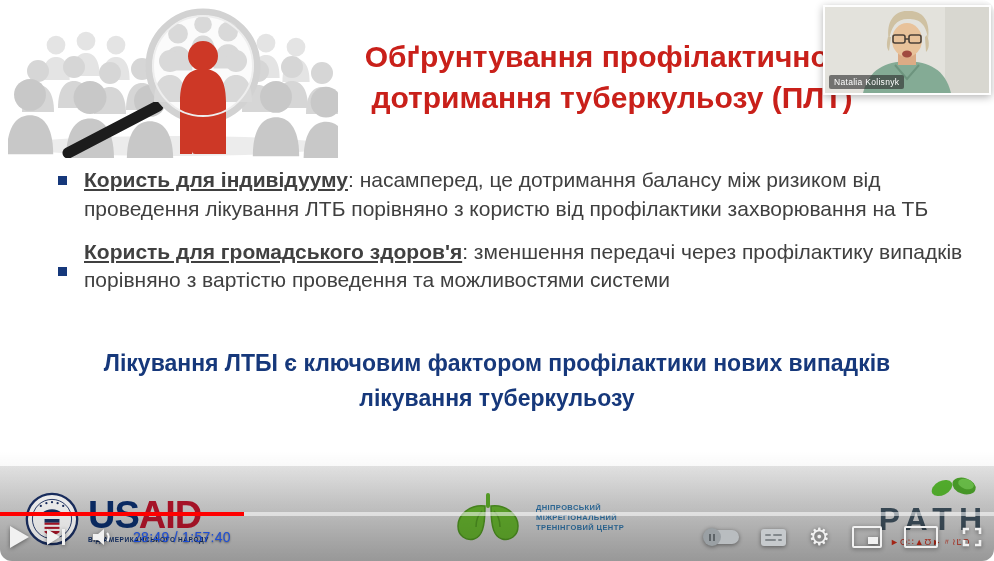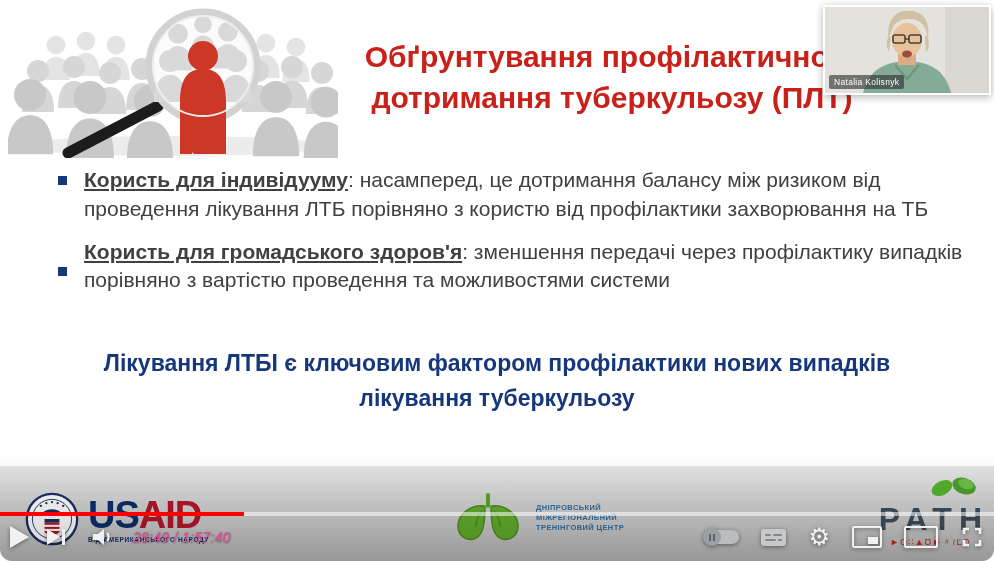--- a/index.html
+++ b/index.html
@@ -52,22 +52,22 @@
   .cgroup{display:flex;align-items:center;}
   .cbtn{display:flex;align-items:center;justify-content:center;height:40px;cursor:pointer;
         filter:drop-shadow(0 1px 2px rgba(0,0,0,.45));}
   .play-tri{width:0;height:0;border-left:19px solid #f1f1f1;border-top:11px solid transparent;
             border-bottom:11px solid transparent;}
   .next-wrap{display:flex;align-items:center;margin-left:18px;}
   .next-tri{width:0;height:0;border-left:13px solid #f1f1f1;border-top:8px solid transparent;
             border-bottom:8px solid transparent;}
   .next-bar{width:3px;height:16px;background:#f1f1f1;margin-left:2px;}
   .vol{margin-left:26px;}
-  .time{color:#ec4899;font-size:14px;margin-left:16px;text-shadow:0 1px 2px rgba(0,0,0,.5);
-        letter-spacing:.3px;font-style:italic;}
+  .time{color:#1d4ed8;font-size:14px;margin-left:16px;text-shadow:0 1px 2px rgba(0,0,0,.5);
+        letter-spacing:.3px;}
   .toggle{width:34px;height:14px;border-radius:8px;background:#b9bdc0;position:relative;}
   .toggle-knob{position:absolute;left:-2px;top:-2px;width:18px;height:18px;border-radius:50%;
                background:#9aa0a4;display:flex;align-items:center;justify-content:center;gap:2px;}
   .toggle-knob span{display:block;width:2px;height:7px;background:#5e6468;}
   .ccicon{width:25px;height:17px;border-radius:3px;background:#c6cacd;position:relative;}
   .ccicon i{position:absolute;height:2.5px;background:#82888c;border-radius:1px;}
   .ccicon .l1a{left:4px;top:5px;width:6px;} .ccicon .l1b{left:12px;top:5px;width:9px;}
   .ccicon .l2a{left:4px;top:10px;width:11px;} .ccicon .l2b{left:17px;top:10px;width:4px;}
   .gear{color:#f1f1f1;font-size:24px;line-height:1;}
   .mini{width:26px;height:18px;border:2px solid #f1f1f1;border-radius:2px;position:relative;margin-left:22px;}

